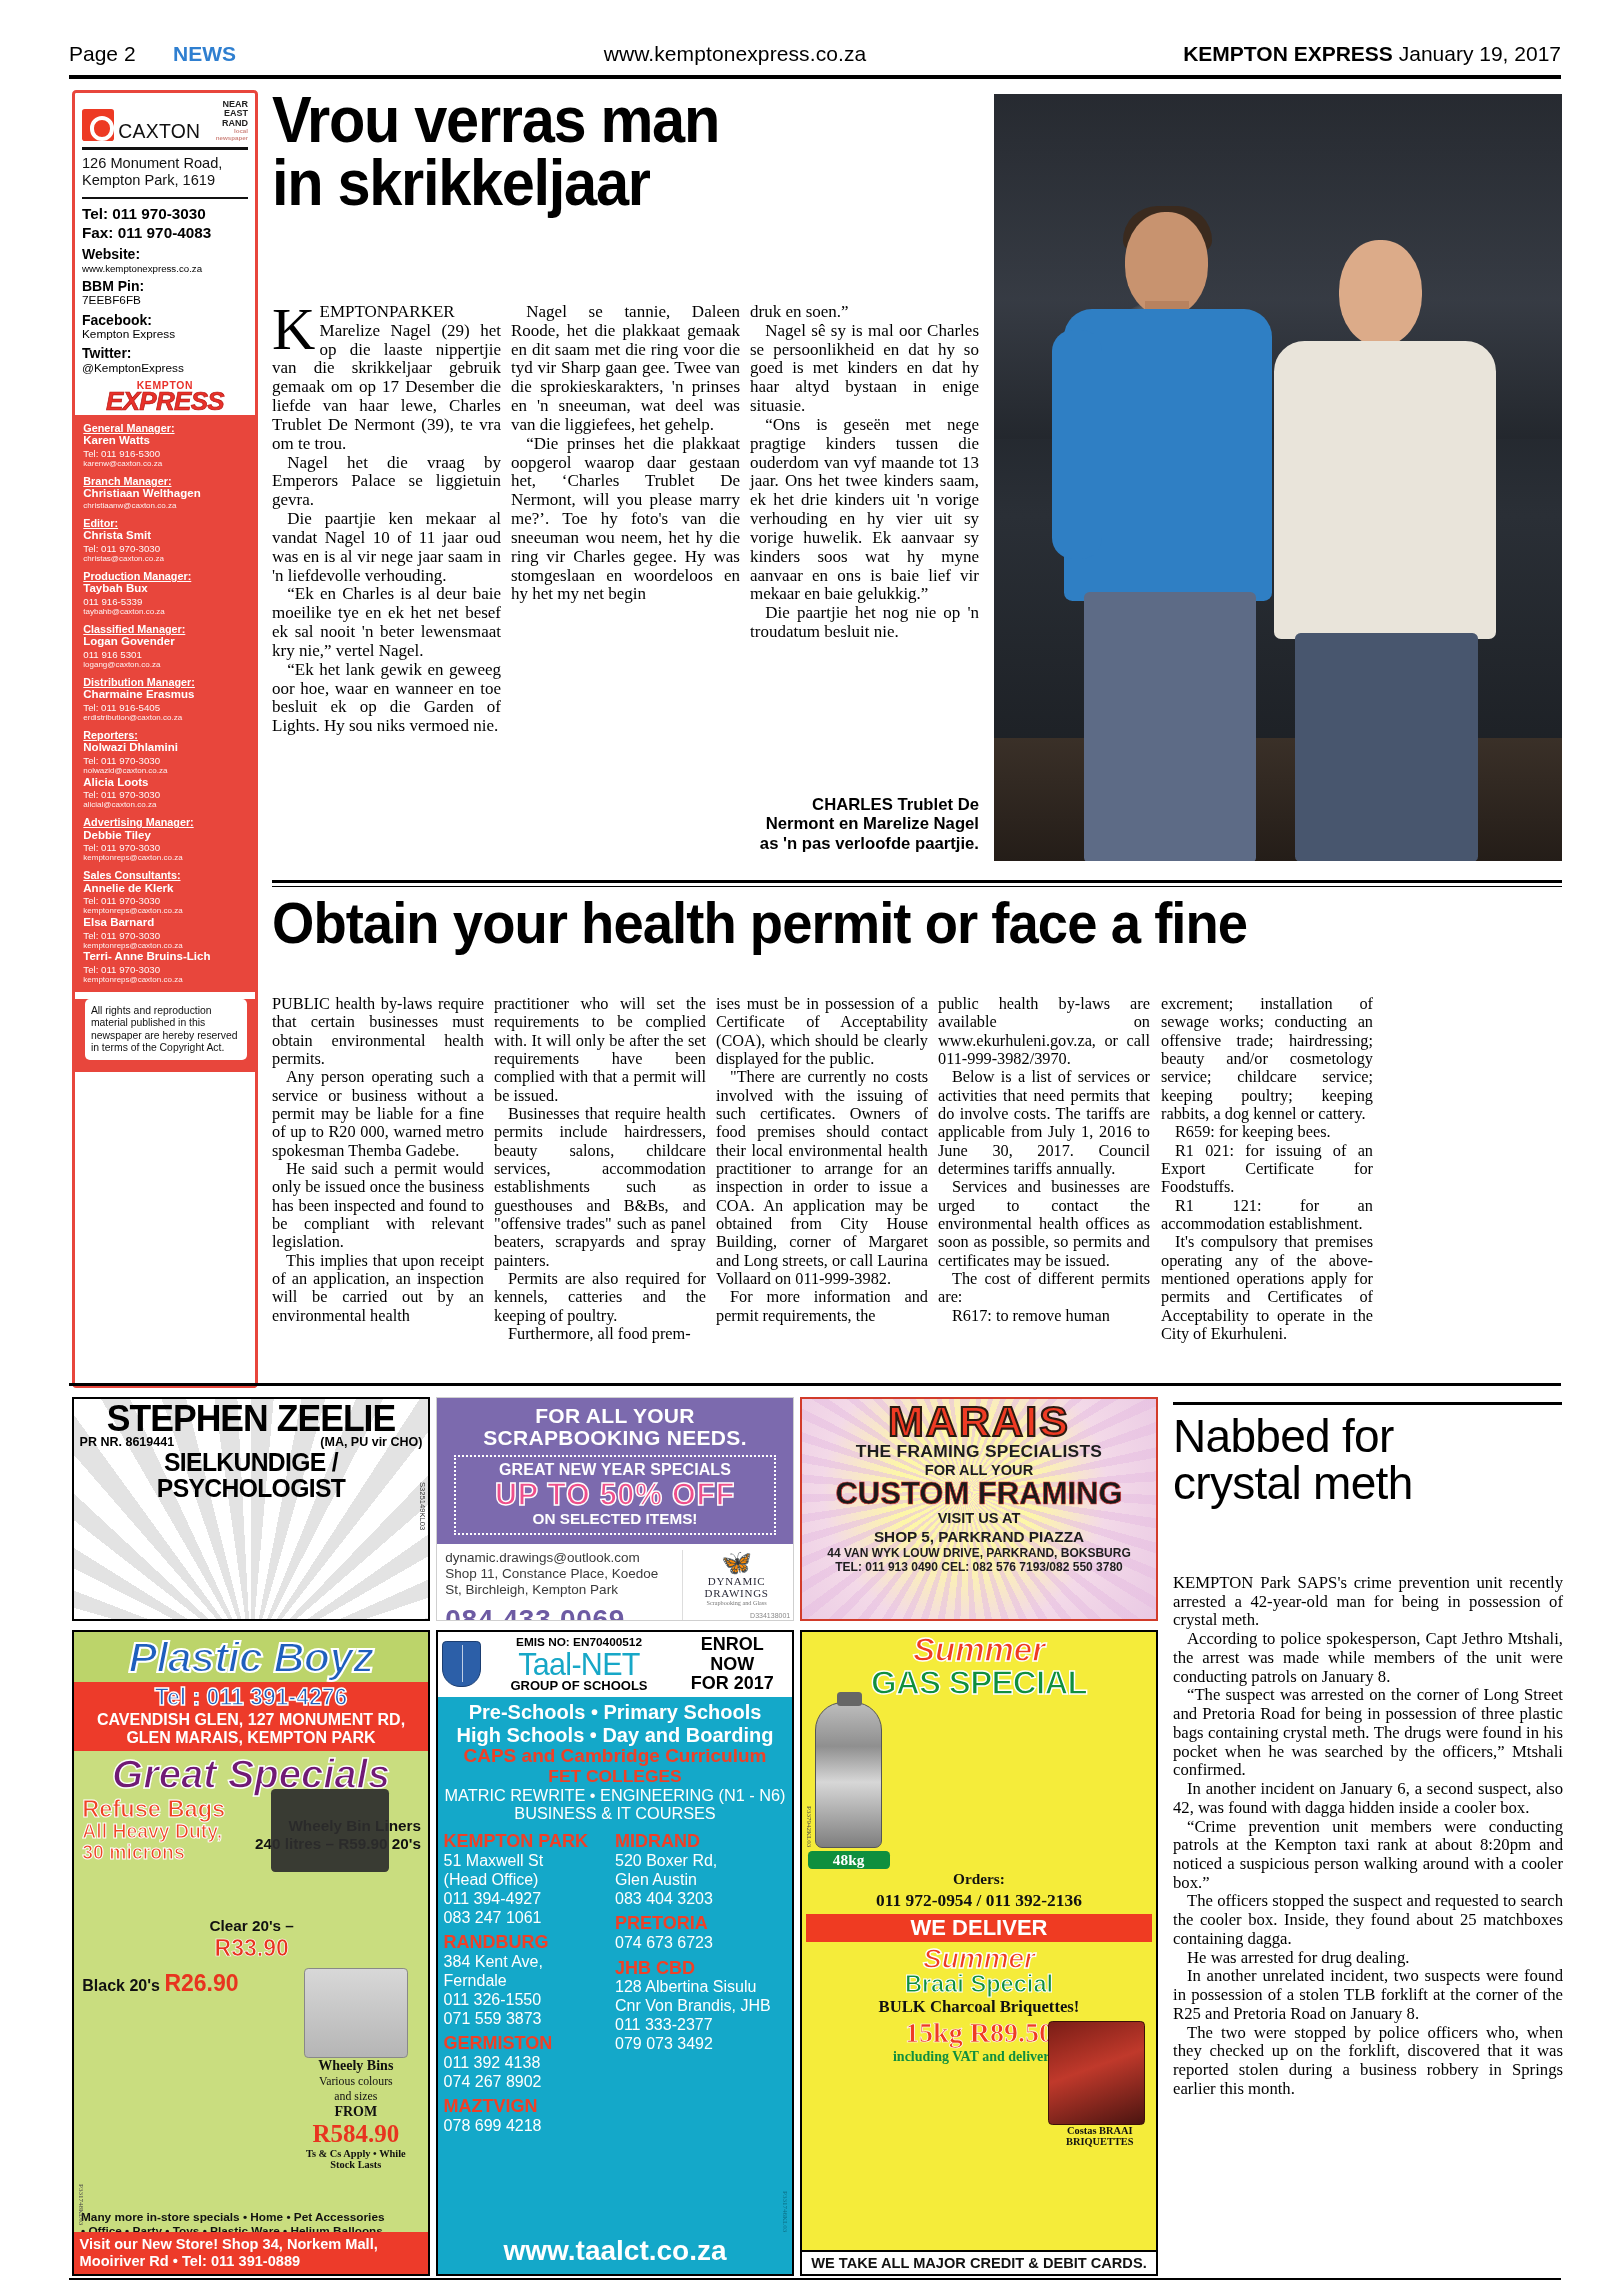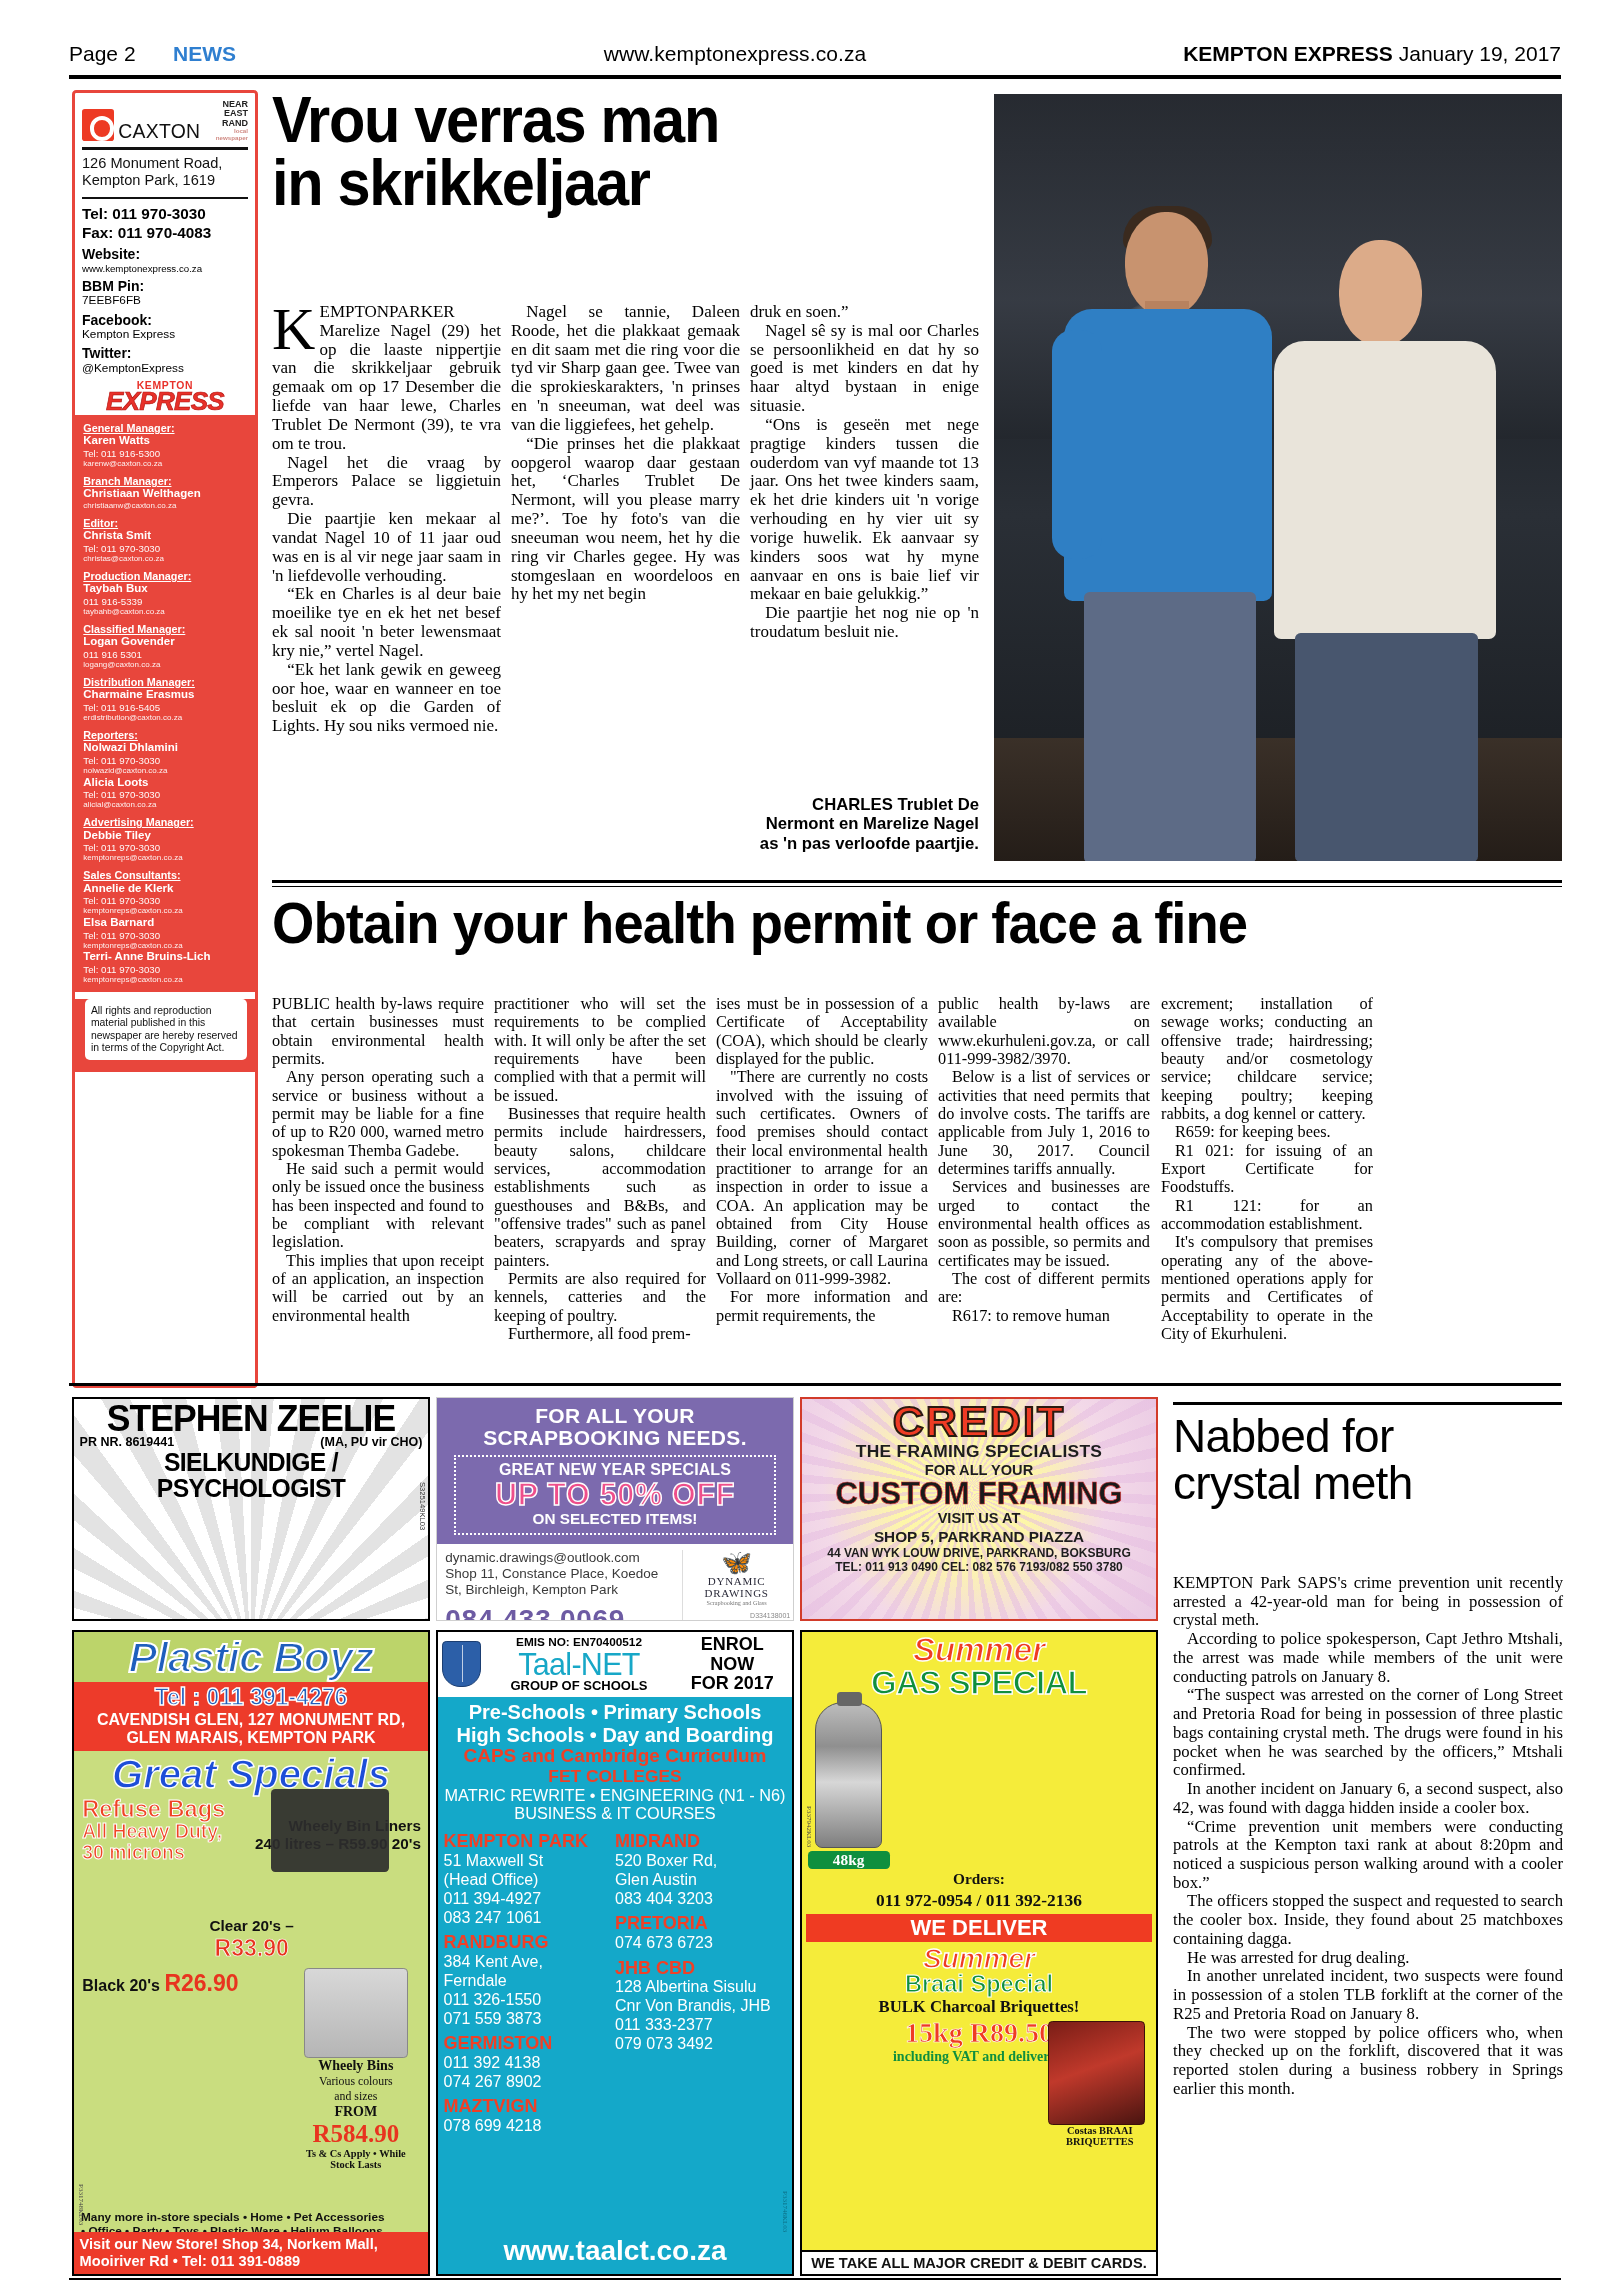--- a/index.html
+++ b/index.html
@@ -211,21 +211,21 @@
 
   
   .ad-pb{ left:72px; top:1630px; width:358px; height:646px; border:2.1px solid #000; background:#c9dd7f;}
   .pb-logo{ background:#bcd46a; text-align:center; padding:4.2px 0 2.8px 0;}
   .pb-logo .t{ font-family:"Liberation Sans", sans-serif; font-size:43px; font-weight:700; font-style:italic;
      color:#1f5fbd; -webkit-text-stroke:2.1px #fff; letter-spacing:-0.7px; line-height:1;}
   .pb-tel{ background:#ed3b2a; color:#fff; text-align:center; padding:2.1px 0 4.2px 0; font-family:"Liberation Sans", sans-serif;}
   .pb-tel .n{ font-size:23px; font-weight:700; color:#1f5fbd; -webkit-text-stroke:1.4px #fff;}
   .pb-tel .a{ font-size:16px; font-weight:700; line-height:1.12;}
   .pb-gs{ text-align:center; font-family:"Liberation Sans", sans-serif; font-size:40px; font-weight:700; font-style:italic;
-     color:#1d4ed8; -webkit-text-stroke:1.4px #fff; margin:2.8px 0 0 0; line-height:1;}
+     color:#701a75; -webkit-text-stroke:1.4px #fff; margin:2.8px 0 0 0; line-height:1;}
   .pb-spec{ position:relative; padding:2.8px 7px 0 8.3px; font-family:"Liberation Sans", sans-serif;}
   .pb-rb{ font-size:23.6px; font-weight:700; color:#ef4425; -webkit-text-stroke:1px #fff; line-height:1.04;}
   .pb-rb2{ font-size:19.4px; font-weight:700; color:#ef4425; -webkit-text-stroke:1px #fff; line-height:1.08;}
   .pb-wb{ position:absolute; right:7px; top:23.6px; width:167px; text-align:right;}
   .pb-wbt{ font-size:15.3px; font-weight:700; color:#111;}
   .pb-wbp{ font-size:15.3px; font-weight:700; color:#111;}
   .pb-bagimg{ position:absolute; right:32px; top:-28px; width:118px; height:83px; background:#2c2c2c; border-radius:4.2px; opacity:.92;}
   .pb-clear{ margin-top:54px; font-size:15.3px; font-weight:700; color:#111; text-align:center;}
   .pb-clear b{ display:block; font-size:23px; color:#e8341f; -webkit-text-stroke:0.7px #fff;}
   .pb-black{ font-size:16px; font-weight:700; color:#111; margin-top:8.3px;}
@@ -515,21 +515,21 @@
         <div class="dd-bfly">🦋</div>
         <div class="dd-lname">DYNAMIC DRAWINGS</div>
         <div class="dd-lsub">Scrapbooking and Glass</div>
       </div>
     </div>
     <div class="dd-code">D334138001</div>
   </div>
 
   <div class="ad ad-janbre">
     <div class="jb-body">
-      <div class="jb-1">CREDIT</div>
+      <div class="jb-1">MARAIS</div>
       <div class="jb-2">THE FRAMING SPECIALISTS</div>
       <div class="jb-3">FOR ALL YOUR</div>
       <div class="jb-4">CUSTOM FRAMING</div>
       <div class="jb-5">VISIT US AT</div>
       <div class="jb-6">SHOP 5, PARKRAND PIAZZA</div>
       <div class="jb-7">44 VAN WYK LOUW DRIVE, PARKRAND, BOKSBURG</div>
       <div class="jb-8">TEL: 011 913 0490 CEL: 082 576 7193/082 550 3780</div>
     </div>
   </div>
 

